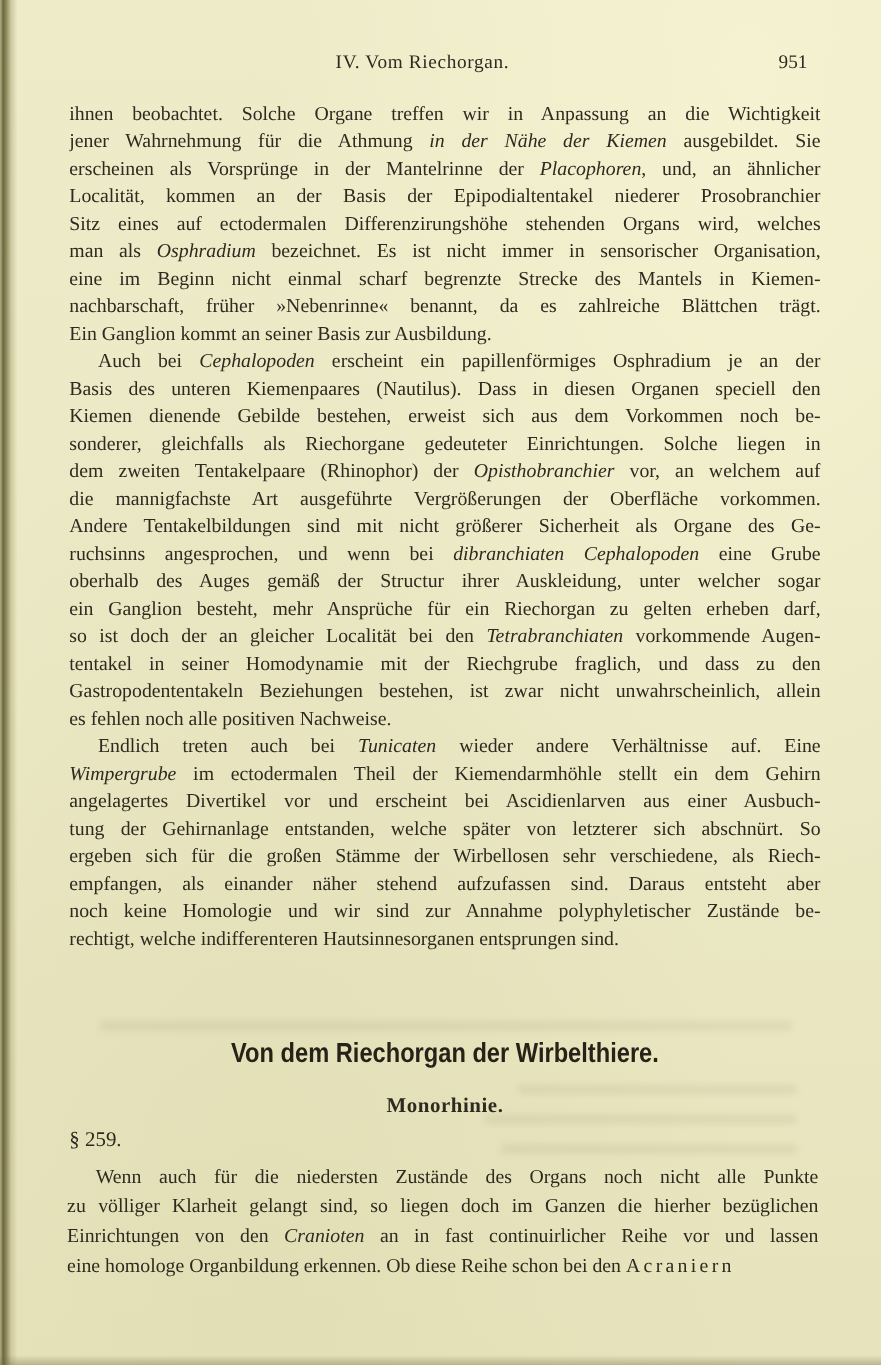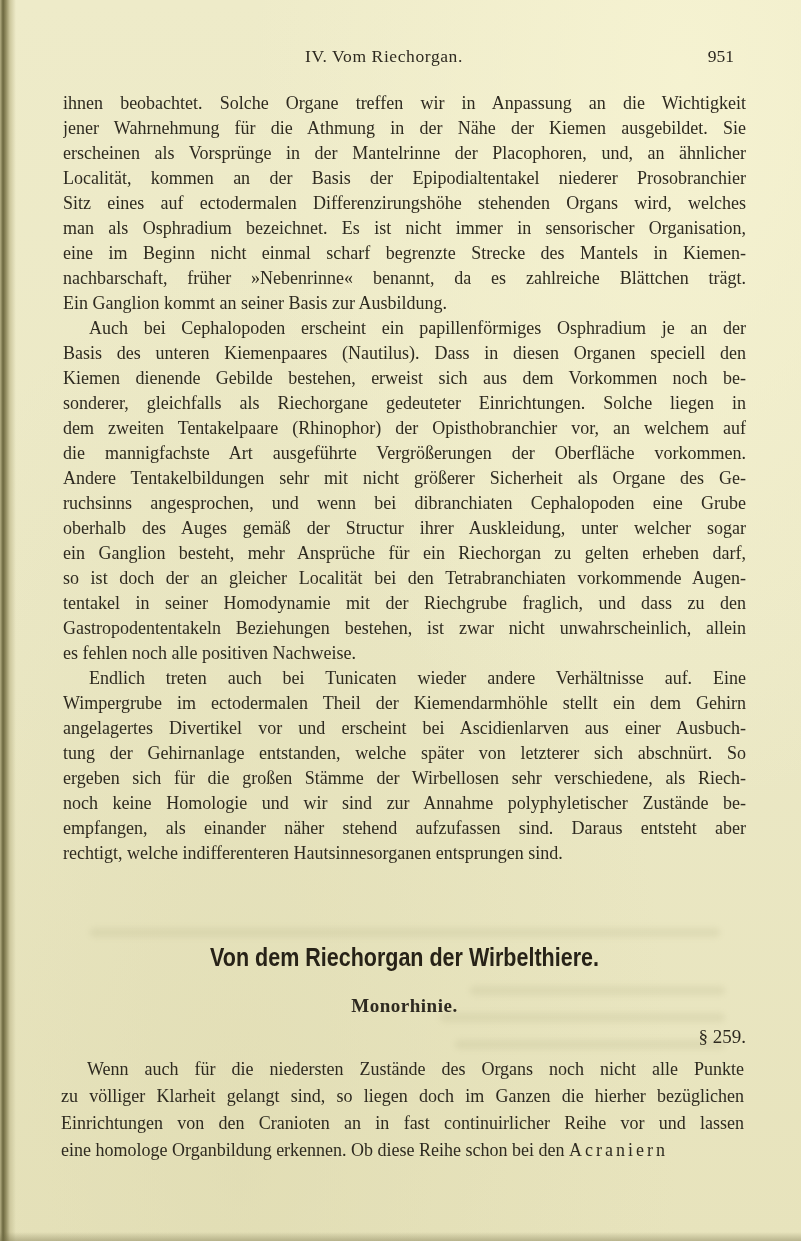--- a/index.html
+++ b/index.html
@@ -52,40 +52,40 @@
 
   .tline {
     text-align: justify;
     text-align-last: justify;
     overflow: hidden;
     white-space: normal;
   }
   .tline.lastline { text-align-last: left; font-family: Liberation Serif, serif; }
   .tline.firstline { text-indent: 26px; }
 
-  .run-italic { }
+  .run-italic { font-style: italic; }
   .run-spaced { letter-spacing: 3px; }
 
   .section-title {
     position: absolute; top: 942px; left: 63px; width: 683px; margin: 0;
     text-align: center;
     font-family: "Liberation Sans", sans-serif;
     font-weight: bold; font-size: 25px; line-height: 30px;
     transform: scaleX(.86); transform-origin: center;
     color: #272217;
     white-space: nowrap;
   }
   .section-subtitle {
     position: absolute; top: 994px; left: 63px; width: 683px; margin: 0;
     text-align: center; font-size: 19px; line-height: 24px; font-weight: bold;
     letter-spacing: .5px;
   }
   .section-mark {
     position: absolute; top: 1025px; left: 63px; width: 683px;
-    text-align: right; font-size: 19px; line-height: 24px;
+    text-align: left; font-size: 19px; line-height: 24px;
   }
 
   
   .ghost {
     position: absolute; height: 9px; border-radius: 5px;
     background: #8f8d5f; filter: blur(3px); opacity: .13;
   }
   .ghost.g1 { top: 928px; left: 90px;  width: 630px; }
   .ghost.g2 { top: 986px; left: 470px; width: 255px; }
   .ghost.g3 { top: 1013px; left: 440px; width: 285px; }
@@ -114,37 +114,37 @@
         <div class="tline"><span>nachbarschaft, früher »Nebenrinne« benannt, da es zahlreiche Blättchen trägt.</span></div>
         <div class="tline lastline"><span>Ein Ganglion kommt an seiner Basis zur Ausbildung.</span></div>
       </div>
       <div class="para">
         <div class="tline firstline"><span>Auch bei </span><span class="run-italic">Cephalopoden</span><span> erscheint ein papillenförmiges Osphradium je an der</span></div>
         <div class="tline"><span>Basis des unteren Kiemenpaares (Nautilus). Dass in diesen Organen speciell den</span></div>
         <div class="tline"><span>Kiemen dienende Gebilde bestehen, erweist sich aus dem Vorkommen noch be-</span></div>
         <div class="tline"><span>sonderer, gleichfalls als Riechorgane gedeuteter Einrichtungen. Solche liegen in</span></div>
         <div class="tline"><span>dem zweiten Tentakelpaare (Rhinophor) der </span><span class="run-italic">Opisthobranchier</span><span> vor, an welchem auf</span></div>
         <div class="tline"><span>die mannigfachste Art ausgeführte Vergrößerungen der Oberfläche vorkommen.</span></div>
-        <div class="tline"><span>Andere Tentakelbildungen sehr mit nicht größerer Sicherheit als Organe des Ge-</span></div>
+        <div class="tline"><span>Andere Tentakelbildungen sind mit nicht größerer Sicherheit als Organe des Ge-</span></div>
         <div class="tline"><span>ruchsinns angesprochen, und wenn bei </span><span class="run-italic">dibranchiaten Cephalopoden</span><span> eine Grube</span></div>
         <div class="tline"><span>oberhalb des Auges gemäß der Structur ihrer Auskleidung, unter welcher sogar</span></div>
         <div class="tline"><span>ein Ganglion besteht, mehr Ansprüche für ein Riechorgan zu gelten erheben darf,</span></div>
         <div class="tline"><span>so ist doch der an gleicher Localität bei den </span><span class="run-italic">Tetrabranchiaten</span><span> vorkommende Augen-</span></div>
         <div class="tline"><span>tentakel in seiner Homodynamie mit der Riechgrube fraglich, und dass zu den</span></div>
         <div class="tline"><span>Gastropodententakeln Beziehungen bestehen, ist zwar nicht unwahrscheinlich, allein</span></div>
         <div class="tline lastline"><span>es fehlen noch alle positiven Nachweise.</span></div>
       </div>
       <div class="para">
         <div class="tline firstline"><span>Endlich treten auch bei </span><span class="run-italic">Tunicaten</span><span> wieder andere Verhältnisse auf. Eine</span></div>
         <div class="tline"><span class="run-italic">Wimpergrube</span><span> im ectodermalen Theil der Kiemendarmhöhle stellt ein dem Gehirn</span></div>
         <div class="tline"><span>angelagertes Divertikel vor und erscheint bei Ascidienlarven aus einer Ausbuch-</span></div>
         <div class="tline"><span>tung der Gehirnanlage entstanden, welche später von letzterer sich abschnürt. So</span></div>
         <div class="tline"><span>ergeben sich für die großen Stämme der Wirbellosen sehr verschiedene, als Riech-</span></div>
+        <div class="tline"><span>empfangen, als einander näher stehend aufzufassen sind. Daraus entsteht aber</span></div>
         <div class="tline"><span>noch keine Homologie und wir sind zur Annahme polyphyletischer Zustände be-</span></div>
-        <div class="tline"><span>empfangen, als einander näher stehend aufzufassen sind. Daraus entsteht aber</span></div>
         <div class="tline lastline"><span>rechtigt, welche indifferenteren Hautsinnesorganen entsprungen sind.</span></div>
       </div>
     </div>
 
   <div class="ghost g1"></div>
   <div class="ghost g2"></div>
   <div class="ghost g3"></div>
   <div class="ghost g4"></div>
 
   <h1 class="section-title">Von dem Riechorgan der Wirbelthiere.</h1>

